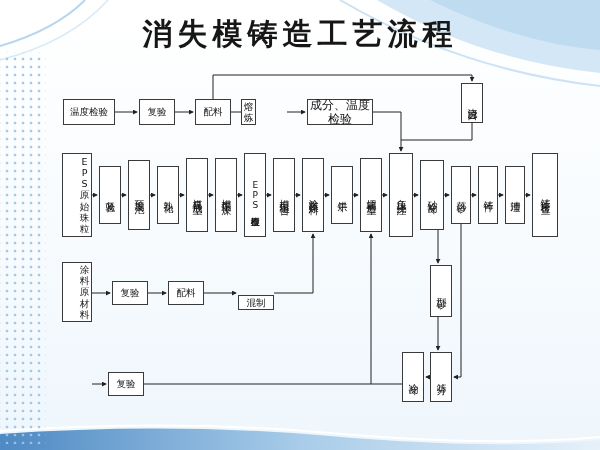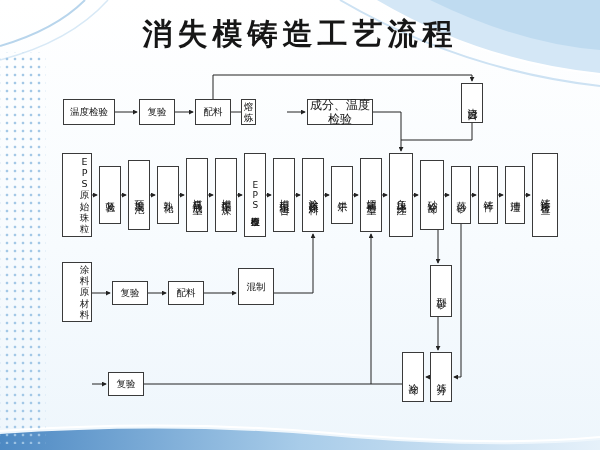--- a/index.html
+++ b/index.html
@@ -113,20 +113,20 @@
   <div class="node v" style="left:389px;top:153px;width:24px;height:84px">负压浇注</div>
   <div class="node v" style="left:420px;top:160px;width:24px;height:70px">砂冷却</div>
   <div class="node v" style="left:451px;top:166px;width:20px;height:58px">落砂</div>
   <div class="node v" style="left:478px;top:166px;width:20px;height:58px">铸件</div>
   <div class="node v" style="left:505px;top:166px;width:20px;height:58px">清理</div>
   <div class="node v" style="left:532px;top:153px;width:26px;height:84px">铸件检查</div>
 
   <div class="node hwrap" style="left:62px;top:262px;width:30px;height:60px">涂料原材料</div>
   <div class="node h" style="left:112px;top:281px;width:36px;height:24px">复验</div>
   <div class="node h" style="left:168px;top:281px;width:36px;height:24px">配料</div>
-  <div class="node h" style="left:238px;top:268px;width:36px;height:37px">混制</div>
+  <div class="node h" style="left:238px;top:295px;width:36px;height:15px">混制</div>
   <div class="node v" style="left:430px;top:265px;width:22px;height:52px">型砂</div>
 
   <div class="node h" style="left:108px;top:372px;width:36px;height:24px">复验</div>
   <div class="node v" style="left:402px;top:352px;width:22px;height:50px">冷却</div>
   <div class="node v" style="left:430px;top:352px;width:22px;height:50px">筛分</div>
 
 </div>
 
 </body></html>

